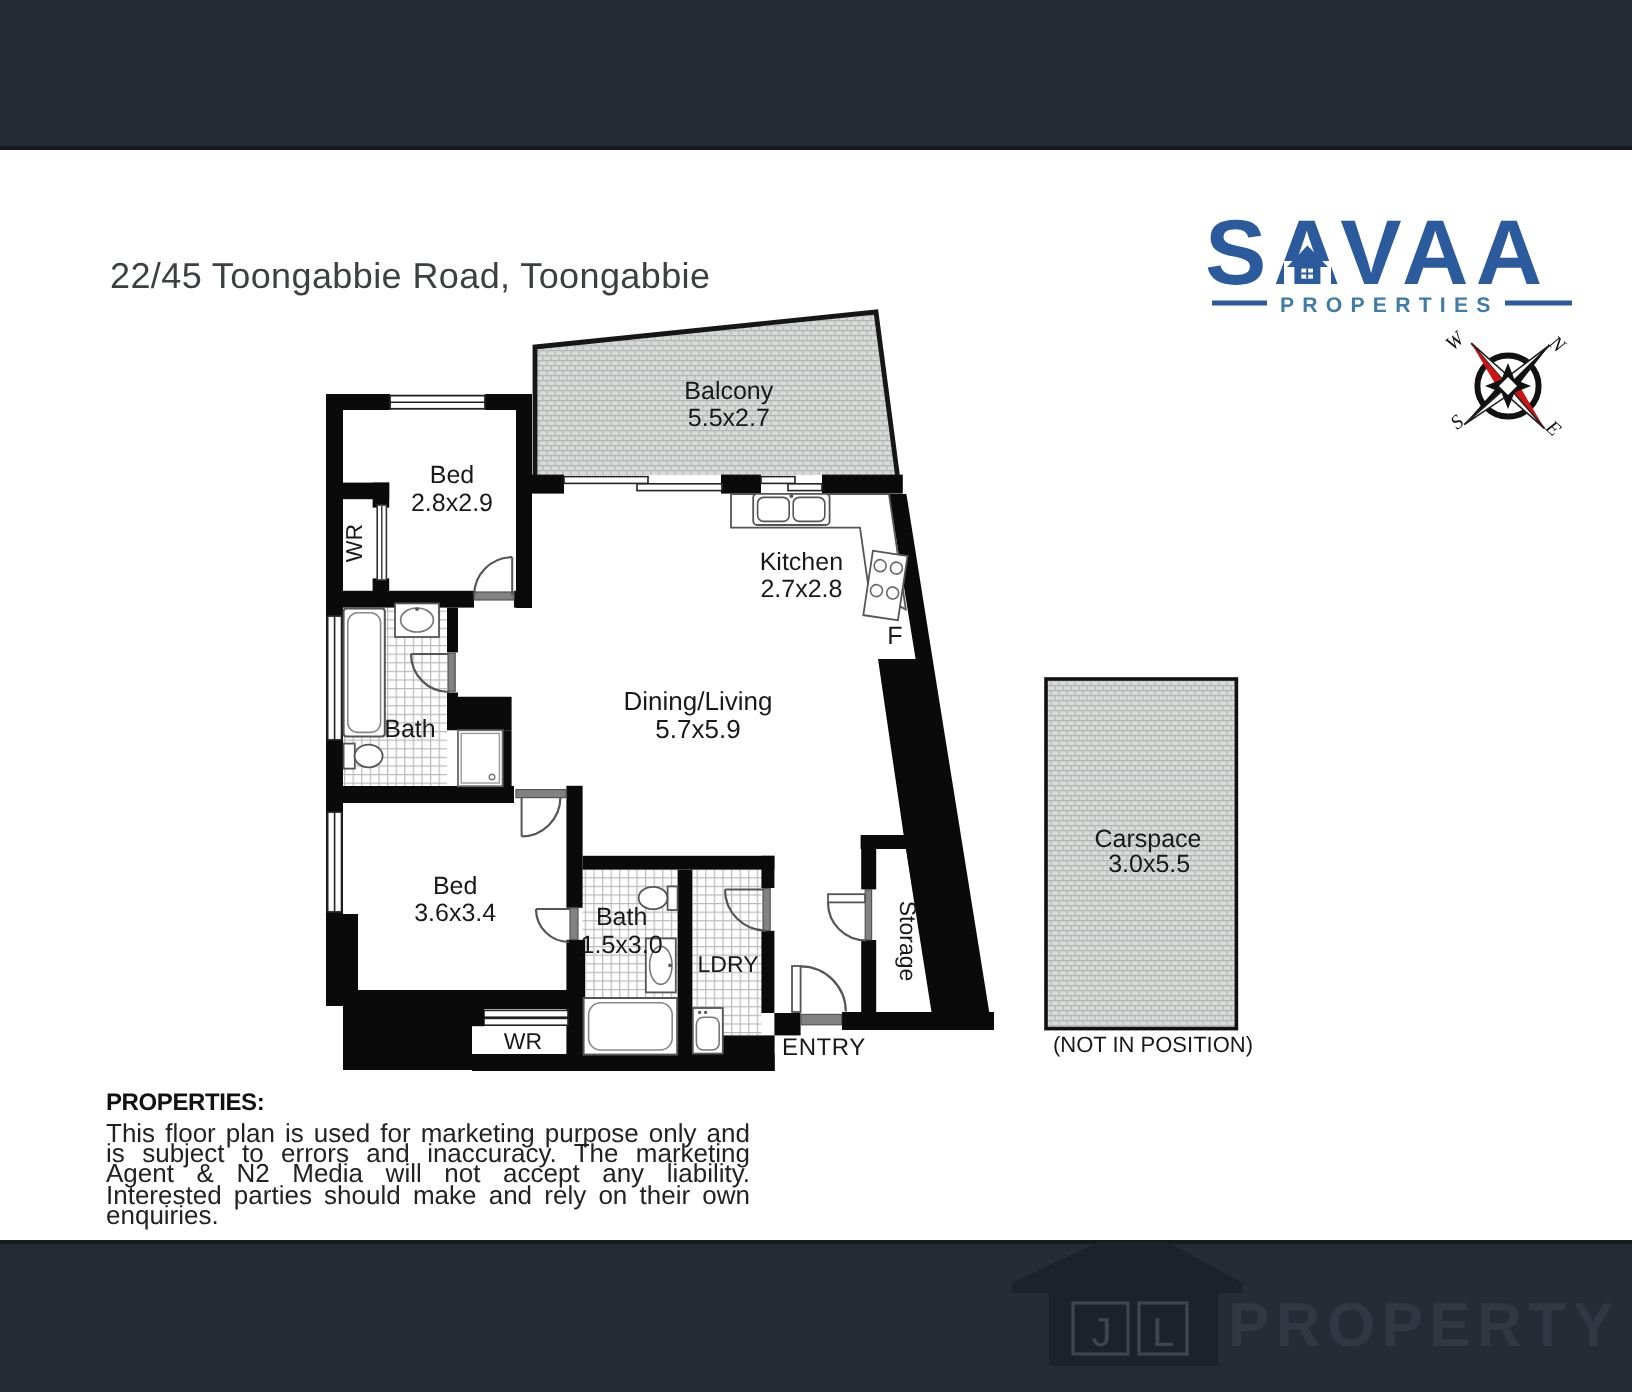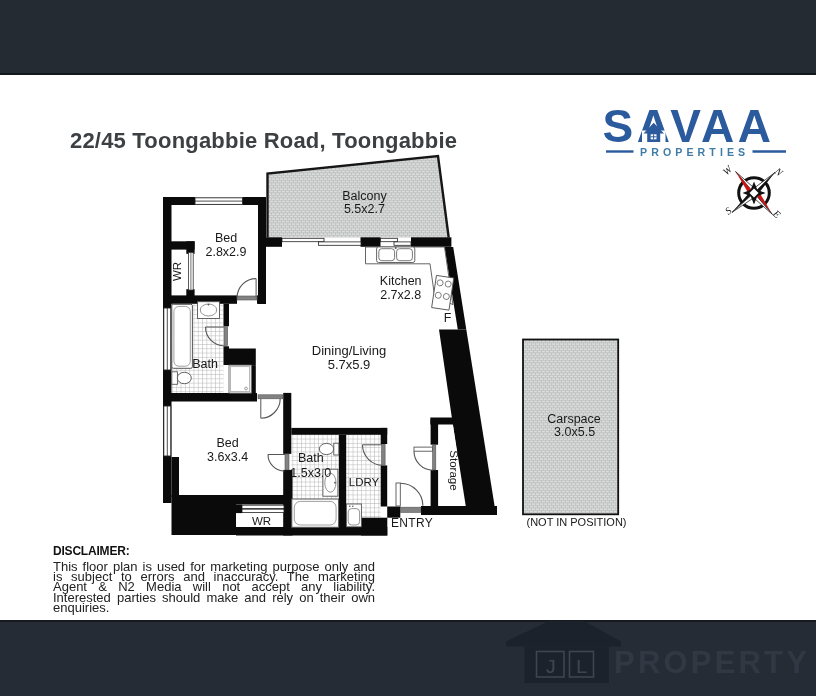--- a/index.html
+++ b/index.html
@@ -1,33 +1,33 @@
 <!DOCTYPE html>
 <html><head>
 <meta charset="utf-8">
 <style>
   html,body{margin:0;padding:0}
   body{width:816px;height:696px;position:relative;background:#ffffff;font-family:"Liberation Sans",sans-serif;overflow:hidden}
   .hdr{position:absolute;left:0;top:0;width:816px;height:73px;background:#252b33;border-bottom:2px solid #14171c}
   .ftr{position:absolute;left:0;top:620px;width:816px;height:76px;background:#262c35;border-top:2px solid #171a20}
-  .title{position:absolute;left:70px;top:128px;font-size:22px;font-weight:bold;color:#3d4043;letter-spacing:0.2px}
+  .title{position:absolute;left:55px;top:128px;font-size:18px;font-weight:normal;color:#3d4043;letter-spacing:0.2px}
   .dh{position:absolute;left:53px;top:544px;font-size:12px;font-weight:bold;color:#111;letter-spacing:-0.2px}
   .dt{position:absolute;left:53px;top:562px;width:322px;font-size:13px;line-height:10.2px;color:#222;text-align:justify}
   svg{position:absolute;left:0;top:0}
 </style>
 </head>
 <body>
 
 <div class="hdr"></div>
 
 <div class="ftr"></div>
 
 <div class="title">22/45 Toongabbie Road, Toongabbie</div>
 
-<div class="dh">DISCLAIMER:</div>
+<div class="dh">PROPERTIES:</div>
 
 <div class="dt">This floor plan is used for marketing purpose only and is subject to errors and inaccuracy. The marketing Agent &amp; N2 Media will not accept any liability. Interested parties should make and rely on their own enquiries.</div>
 <svg width="816" height="696" viewBox="0 0 816 696">
 <defs>
 <pattern id="brick" width="8" height="5" patternUnits="userSpaceOnUse">
   <rect width="8" height="5" fill="#d8dbd9"></rect>
   <path d="M0,0.3H8 M0,2.8H8 M1.5,0.3V2.8 M5.5,0.3V2.8 M3.5,2.8V5.3 M7.5,2.8V5.3" stroke="#b2b7b4" stroke-width="0.6" fill="none"></path>
 </pattern>
 <pattern id="tile" width="4.3" height="4.3" patternUnits="userSpaceOnUse">
   <rect width="4.3" height="4.3" fill="#ffffff"></rect>

